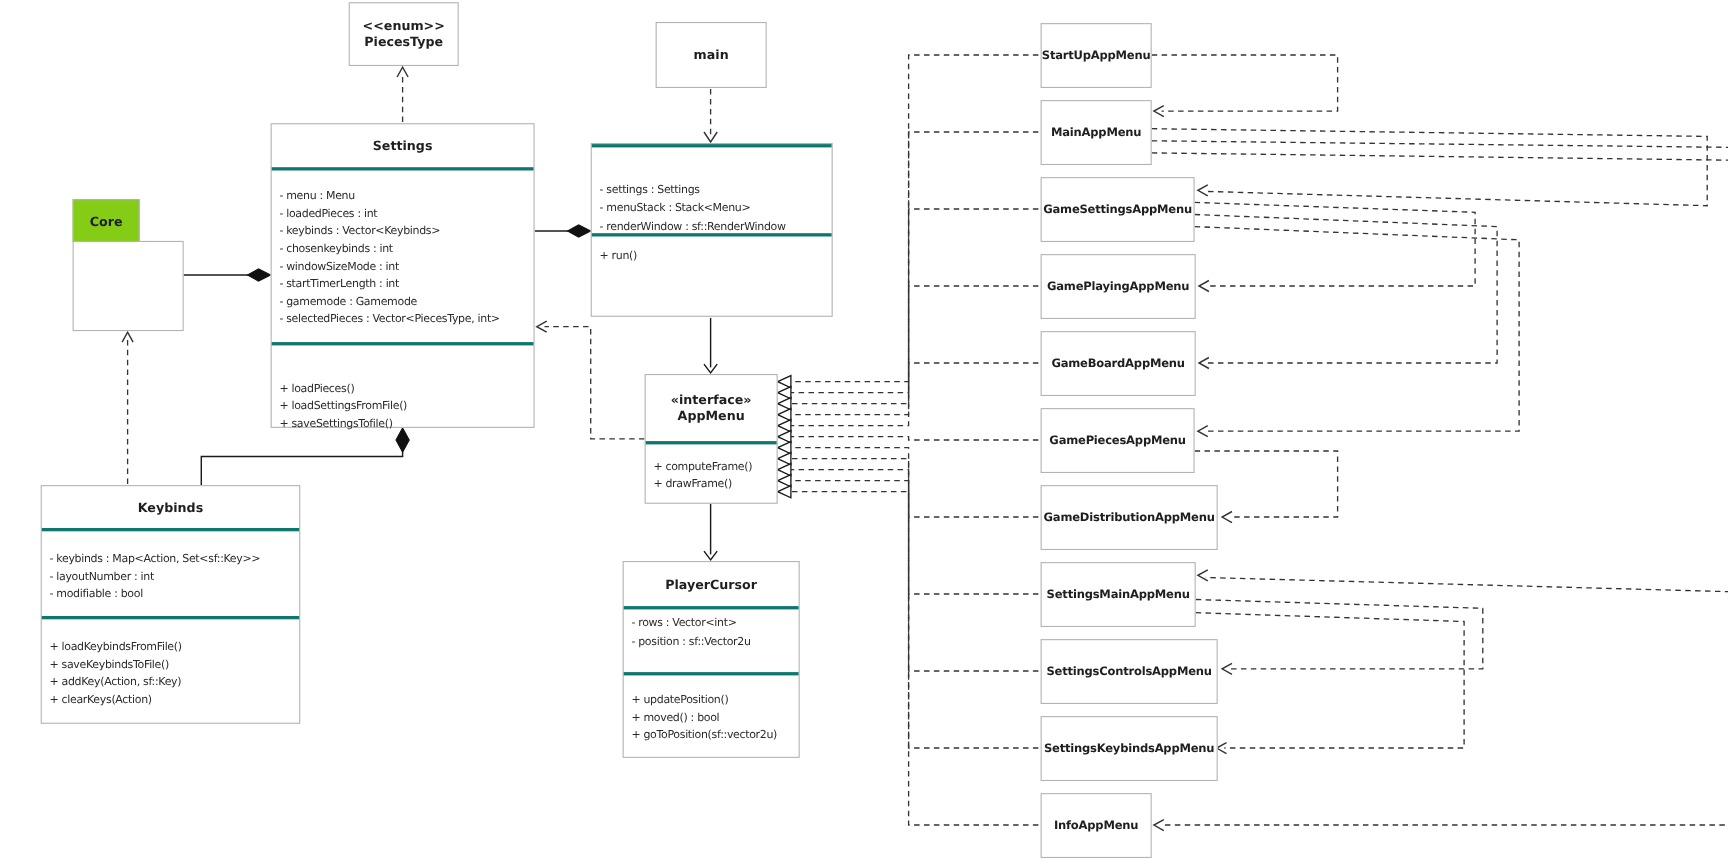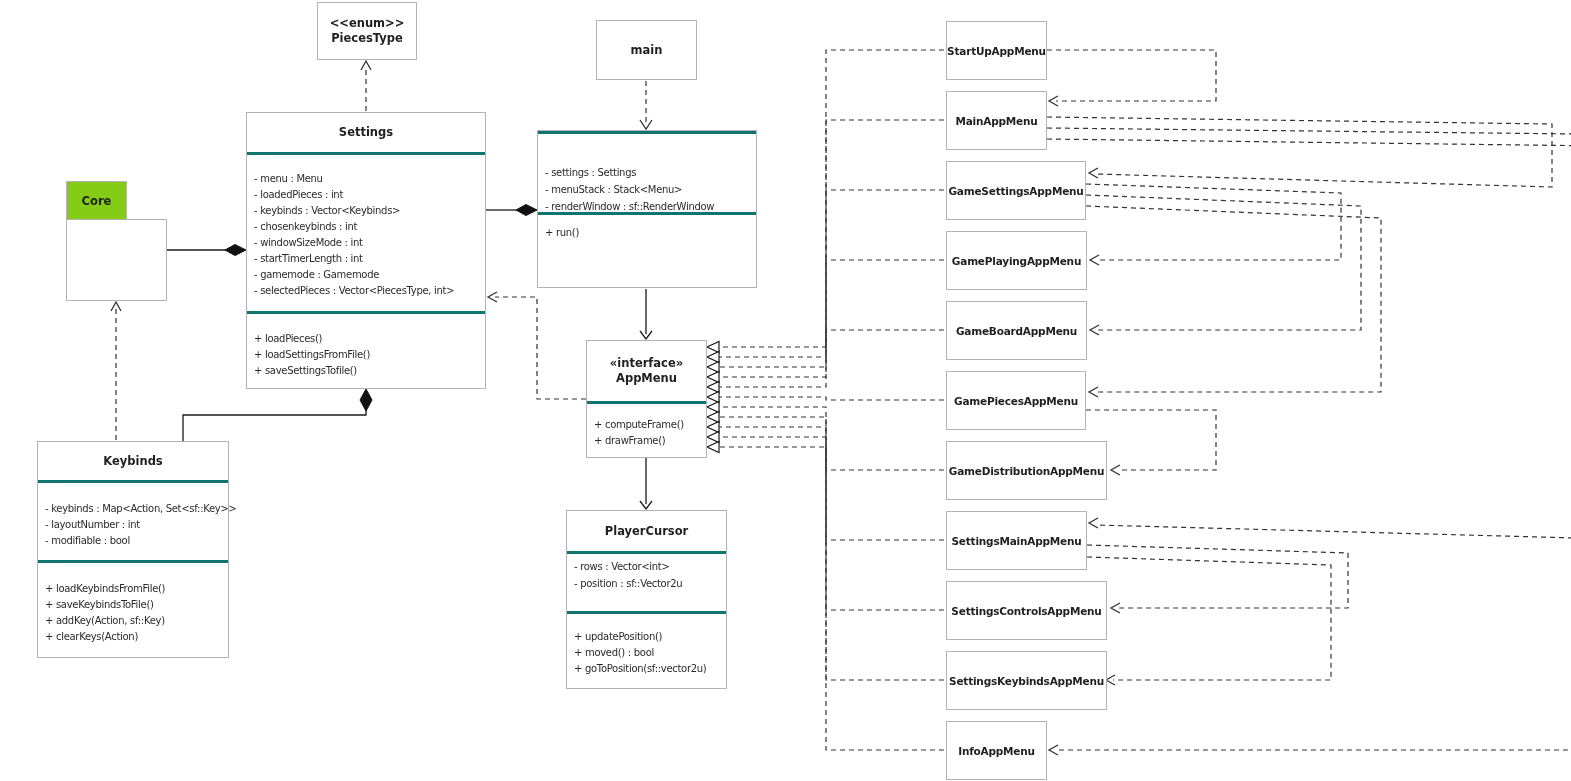--- a/index.html
+++ b/index.html
@@ -126,28 +126,28 @@
     <div class="sec" style="height:159px;padding-top:16px">
       <div class="member">- menu : Menu</div>
       <div class="member">- loadedPieces : int</div>
       <div class="member">- keybinds : Vector&lt;Keybinds&gt;</div>
       <div class="member">- chosenkeybinds : int</div>
       <div class="member">- windowSizeMode : int</div>
       <div class="member">- startTimerLength : int</div>
       <div class="member">- gamemode : Gamemode</div>
       <div class="member">- selectedPieces : Vector&lt;PiecesType, int&gt;</div>
     </div>
-    <div class="sec" style="height:77px;padding-top:17px">
+    <div class="sec" style="height:77px;padding-top:32px">
       <div class="member">+ loadPieces()</div>
       <div class="member">+ loadSettingsFromFile()</div>
       <div class="member">+ saveSettingsTofile()</div>
     </div>
   </div>
 
-  <div class="cls" style="left:1px;top:441px;width:192px;height:217px">
+  <div class="cls" style="left:1px;top:441px;width:236px;height:217px">
     <div class="cls-title" style="height:38px">
       <span>Keybinds</span>
     </div>
     <div class="sec" style="height:80px;padding-top:18px">
       <div class="member">- keybinds : Map&lt;Action, Set&lt;sf::Key&gt;&gt;</div>
       <div class="member">- layoutNumber : int</div>
       <div class="member">- modifiable : bool</div>
     </div>
     <div class="sec" style="height:97px;padding-top:18px">
       <div class="member">+ loadKeybindsFromFile()</div>

